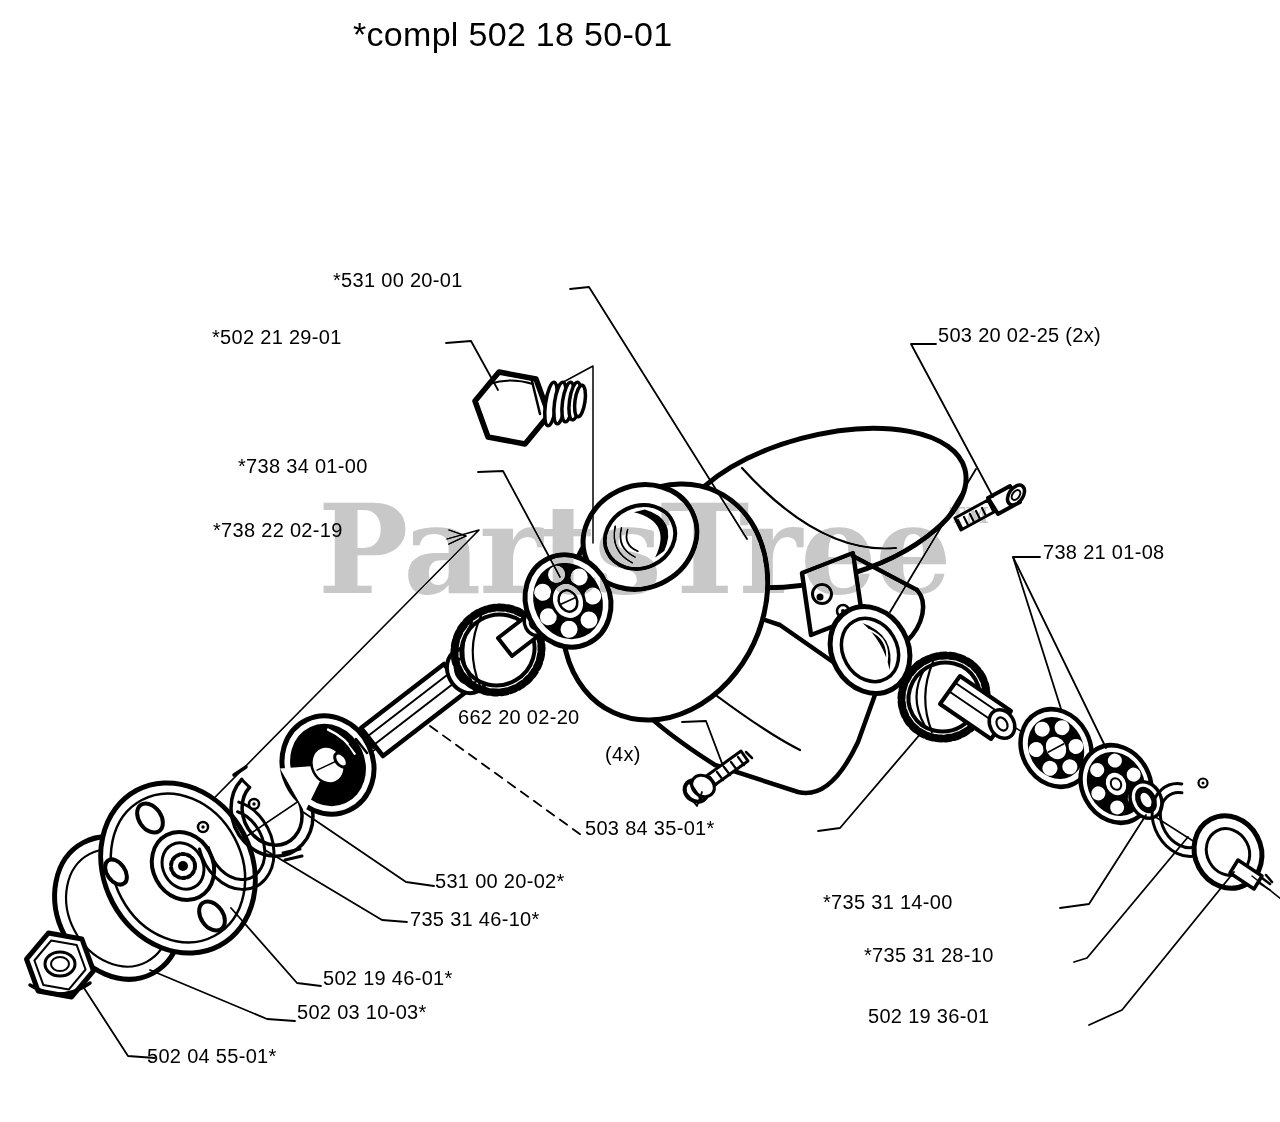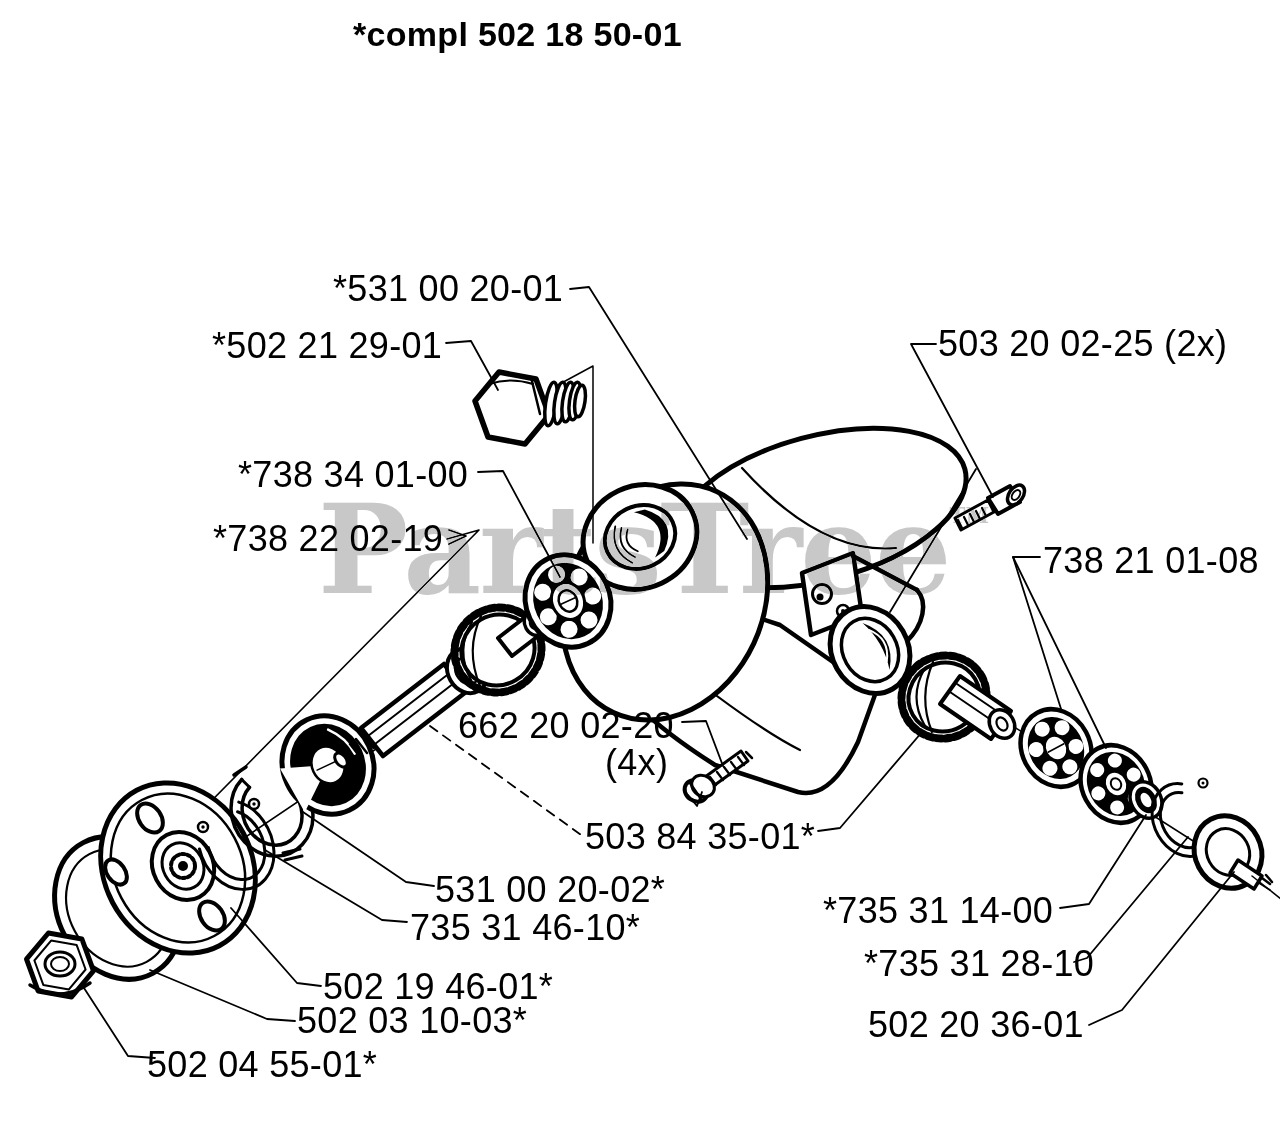--- a/index.html
+++ b/index.html
@@ -10,26 +10,26 @@
   #drawing{position:absolute;left:0;top:0;z-index:1;}
   .watermark{
     position:absolute;left:318px;top:488px;z-index:2;
     font-family:"DejaVu Serif", serif;font-weight:bold;
     font-size:124px;line-height:1;color:#c8c8c8;letter-spacing:-2px;
     transform:scaleX(0.97);transform-origin:left top;
     mix-blend-mode:darken;white-space:nowrap;pointer-events:none;
   }
   .watermark .tm{font-size:22px;vertical-align:70px;letter-spacing:0;font-weight:bold;}
   .part-label{
-    position:absolute;z-index:3;color:#000;font-size:36px;line-height:1.05;
+    position:absolute;z-index:3;color:#000;font-size:20px;line-height:1.05;
     letter-spacing:0.3px;white-space:nowrap;
   }
   .diagram-title{
     position:absolute;left:353px;top:15px;z-index:3;color:#000;
-    font-size:34px;font-weight:bold;letter-spacing:0.3px;white-space:nowrap;text-align:center;
+    font-size:34px;font-weight:normal;letter-spacing:0.3px;white-space:nowrap;text-align:center;
   }
 </style>
 </head>
 <body>
 
 <svg id="drawing" width="1280" height="1122" viewBox="0 0 1280 1122" fill="none" stroke="#000" stroke-linecap="round" stroke-linejoin="round">
 
   <g stroke-width="1.6">
     <path d="M520,652 L60,962"></path>
     <path d="M1008,723 L1270,890"></path>
@@ -287,13 +287,13 @@
 <div class="part-label" style="left:458px;top:707px">662 20 02-20</div>
 <div class="part-label" style="left:605px;top:744px">(4x)</div>
 <div class="part-label" style="left:585px;top:818px">503 84 35-01*</div>
 <div class="part-label" style="left:435px;top:871px">531 00 20-02*</div>
 <div class="part-label" style="left:410px;top:909px">735 31 46-10*</div>
 <div class="part-label" style="left:323px;top:968px">502 19 46-01*</div>
 <div class="part-label" style="left:297px;top:1002px">502 03 10-03*</div>
 <div class="part-label" style="left:147px;top:1046px">502 04 55-01*</div>
 <div class="part-label" style="left:823px;top:892px">*735 31 14-00</div>
 <div class="part-label" style="left:864px;top:945px">*735 31 28-10</div>
-<div class="part-label" style="left:868px;top:1006px">502 20 36-01</div>
+<div class="part-label" style="left:868px;top:1006px">502 19 36-01</div>
 
 </body></html>

